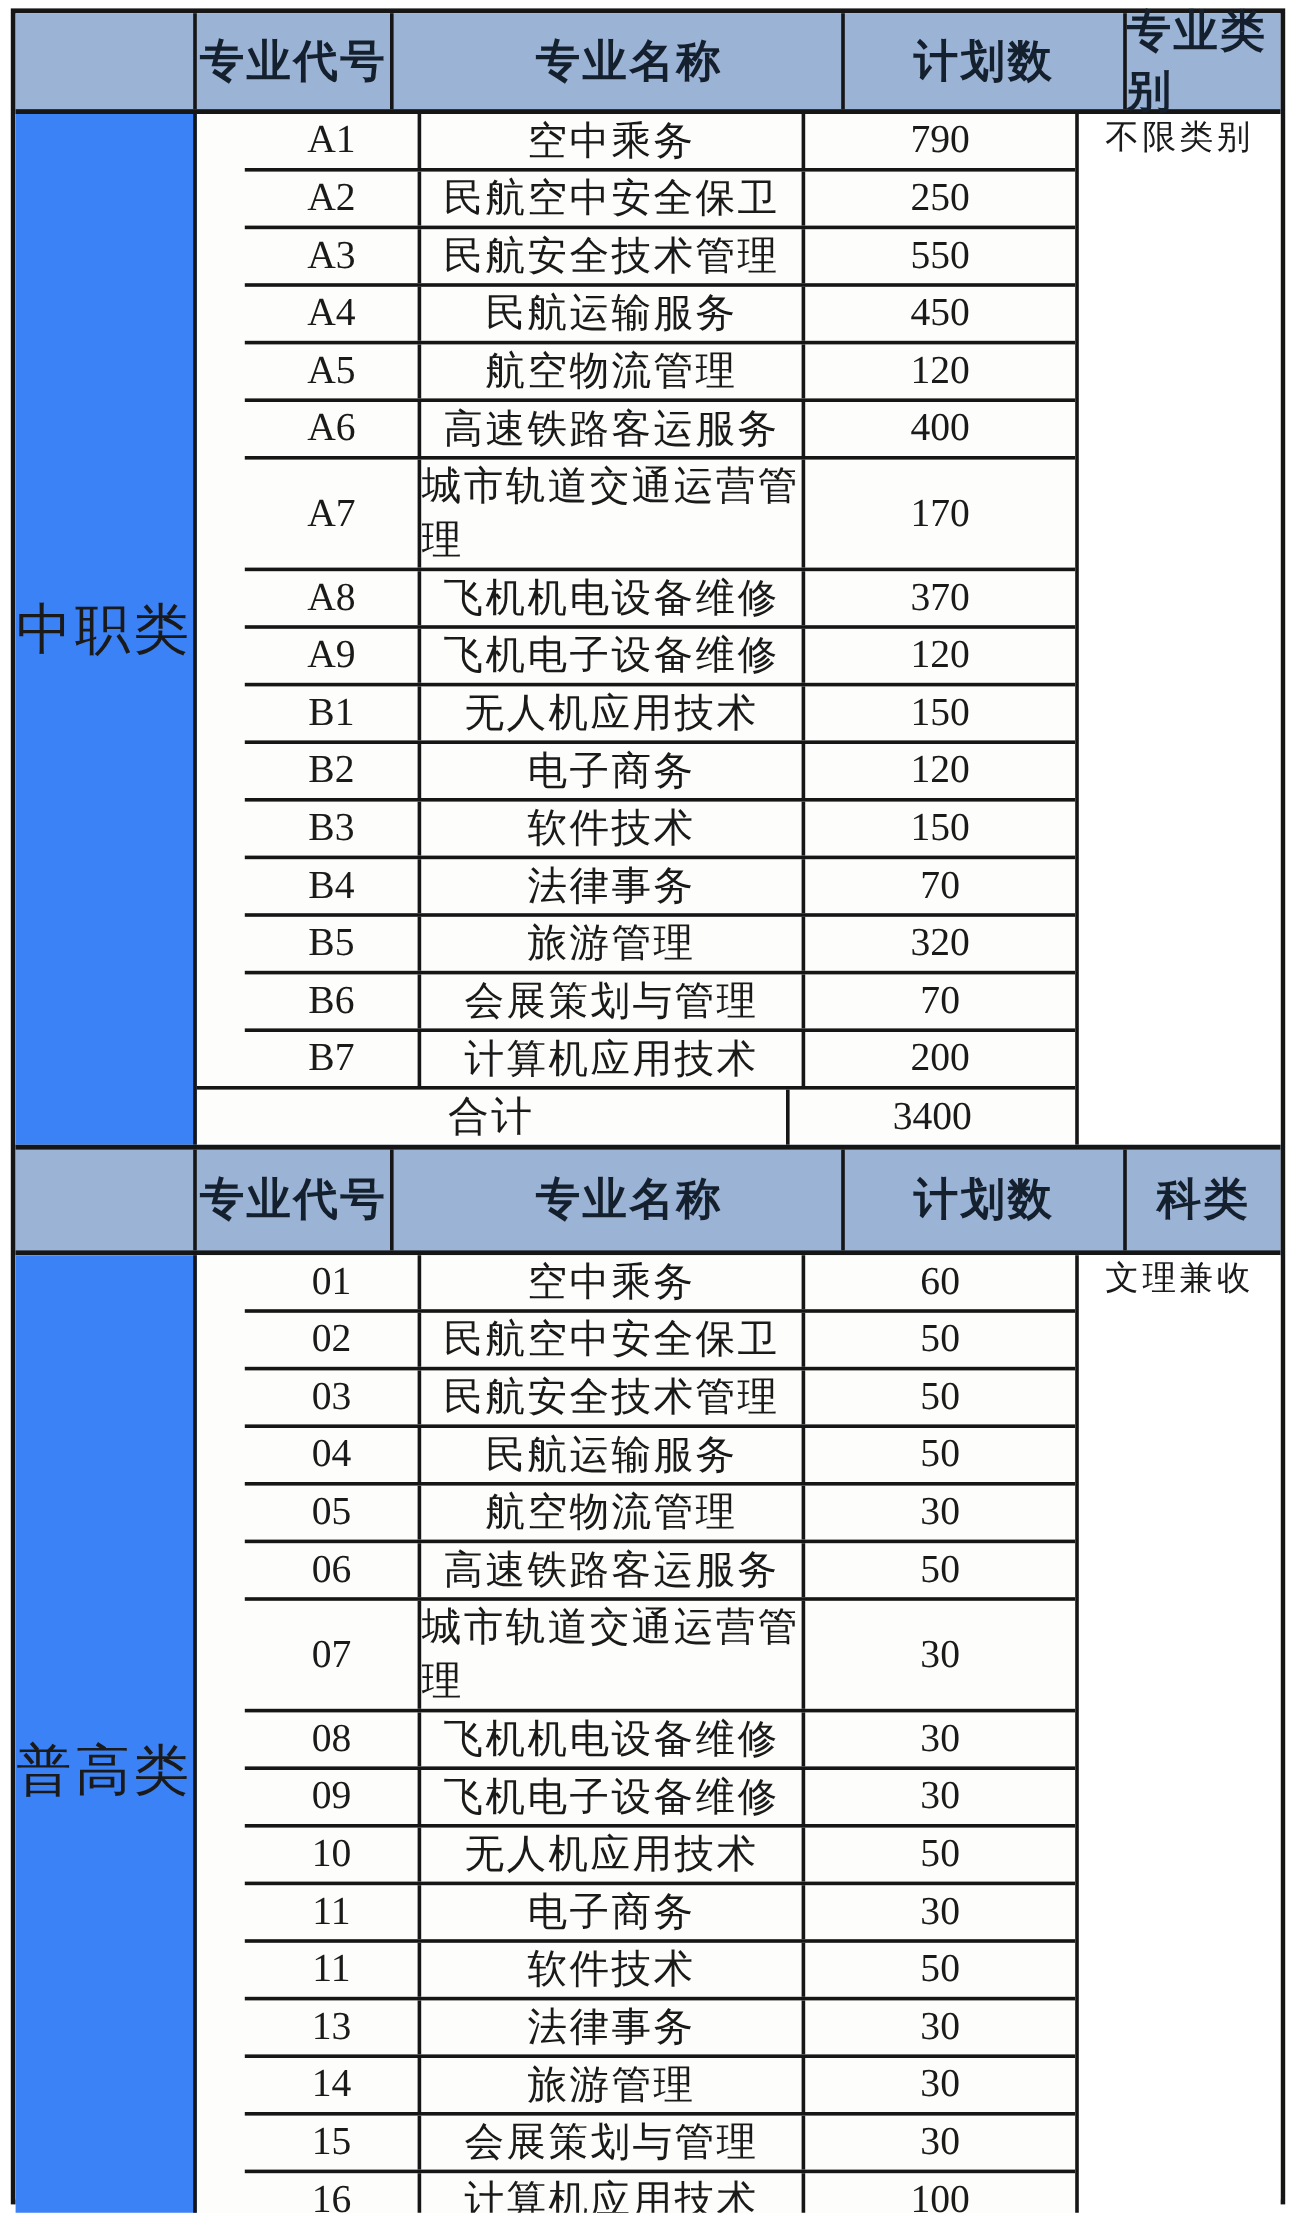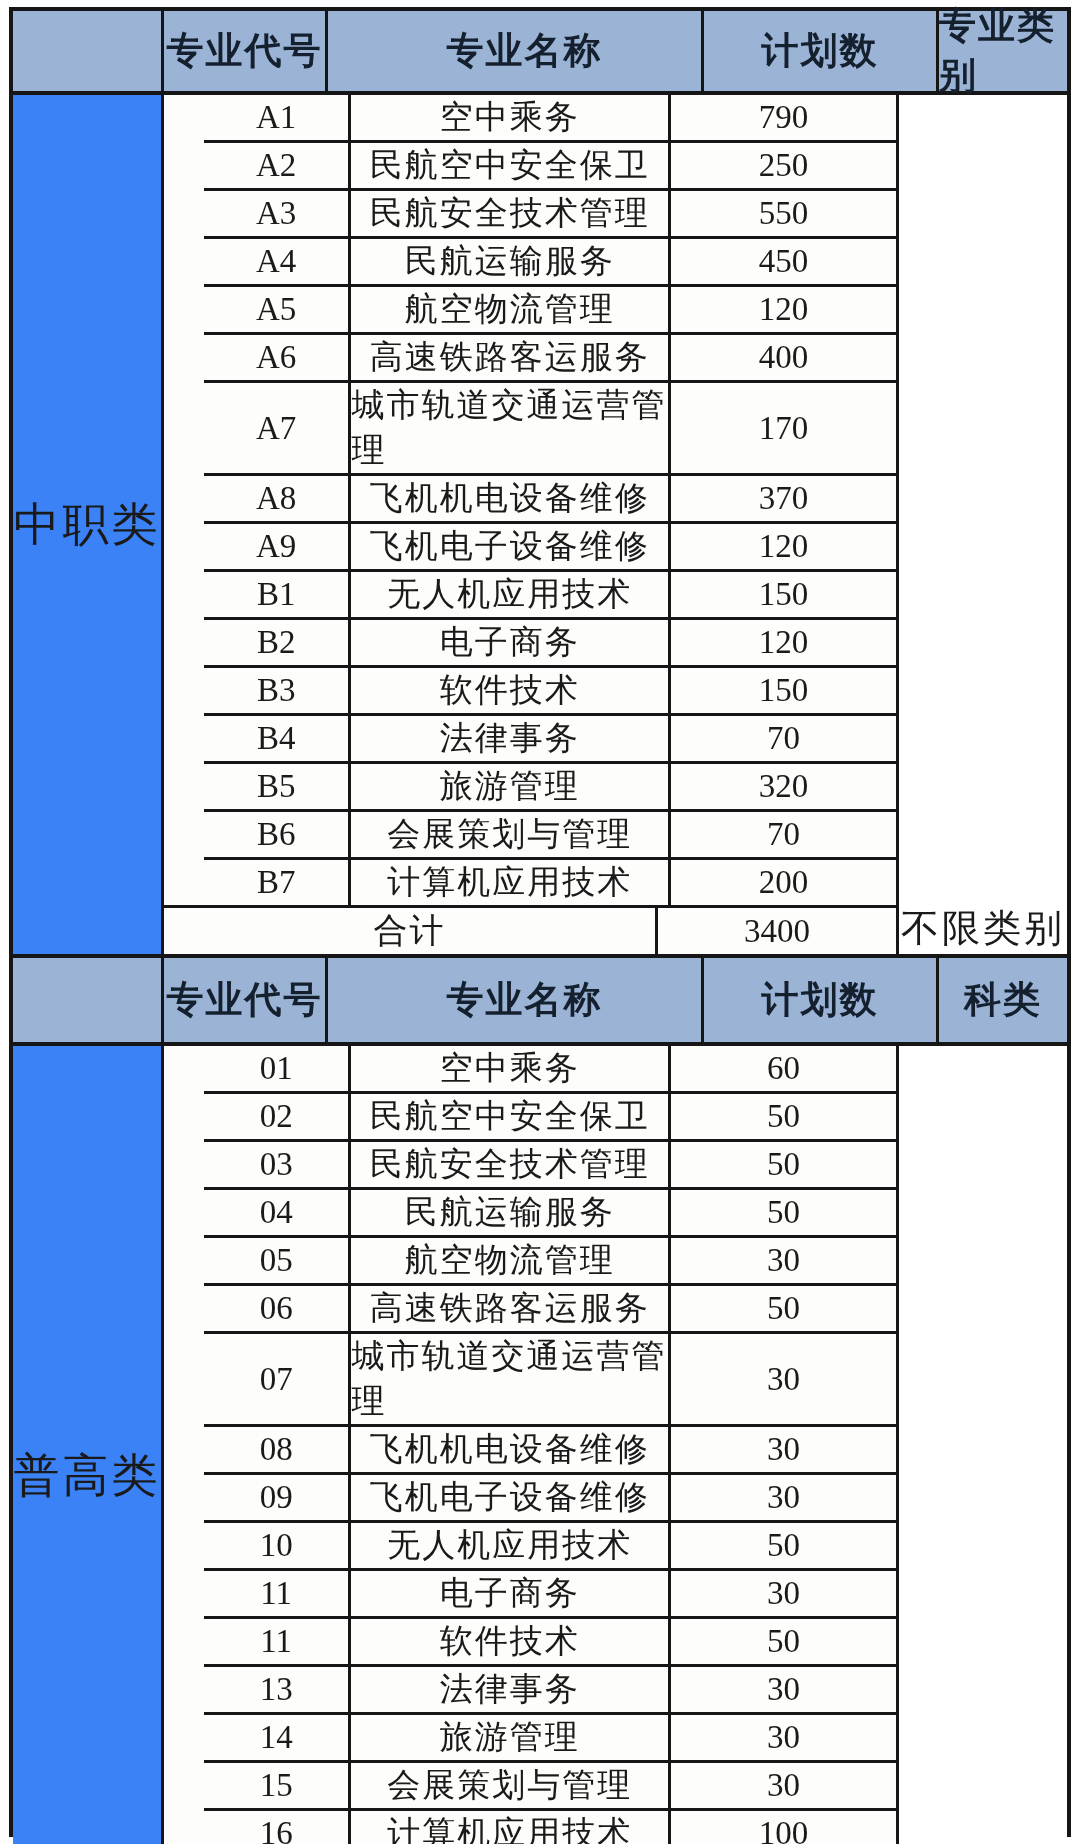--- a/index.html
+++ b/index.html
@@ -59,22 +59,22 @@
   .cell{
     display:flex;align-items:center;justify-content:center;
     font-size:33px;color:var(--text);
   }
   .cell.code{width:164px;border-right:3px solid var(--border);}
   .cell.name{width:356px;border-right:3px solid var(--border);letter-spacing:2px;}
   .cell.plan{width:251px;}
   .cell.total-label{width:520px;border-right:3px solid var(--border);font-size:34px;letter-spacing:2px;}
   .type-cell{
     flex:1;border-left:3px solid var(--border);
-    display:flex;align-items:flex-end;justify-content:center;
-    font-size:38px;color:var(--text);letter-spacing:3px;
+    display:flex;align-items:flex-start;justify-content:center;
+    font-size:28px;color:var(--text);letter-spacing:3px;
     background:#fff;
   }
   
   .footnote{
     border-top:4px solid var(--border);
     height:72px;flex:0 0 auto;
     display:flex;align-items:center;
     padding-left:8px;
     font-size:33px;font-weight:bold;color:#111;
     letter-spacing:1px;

